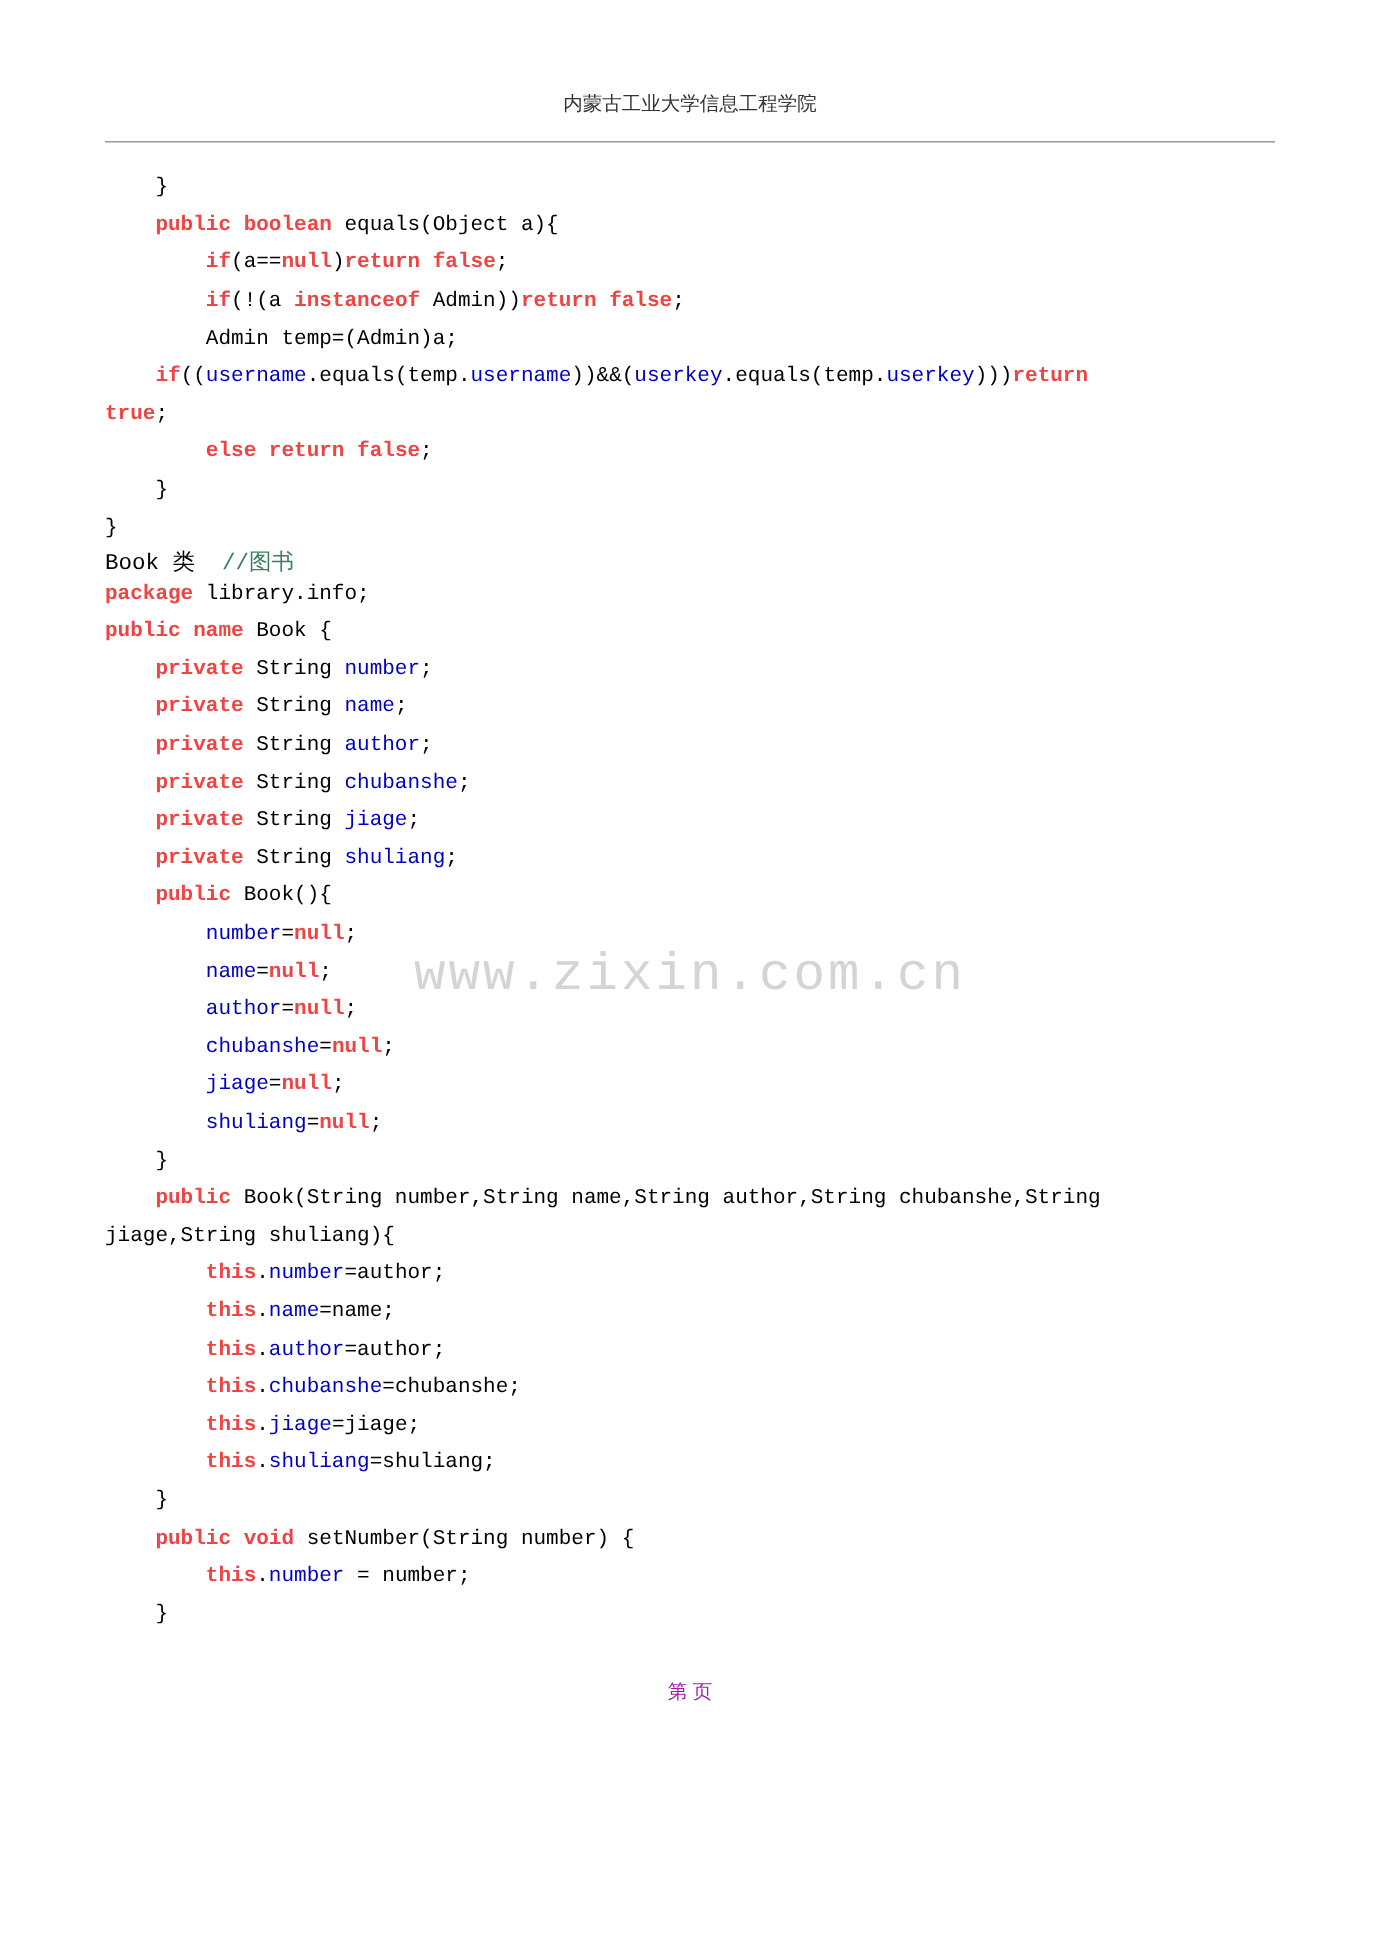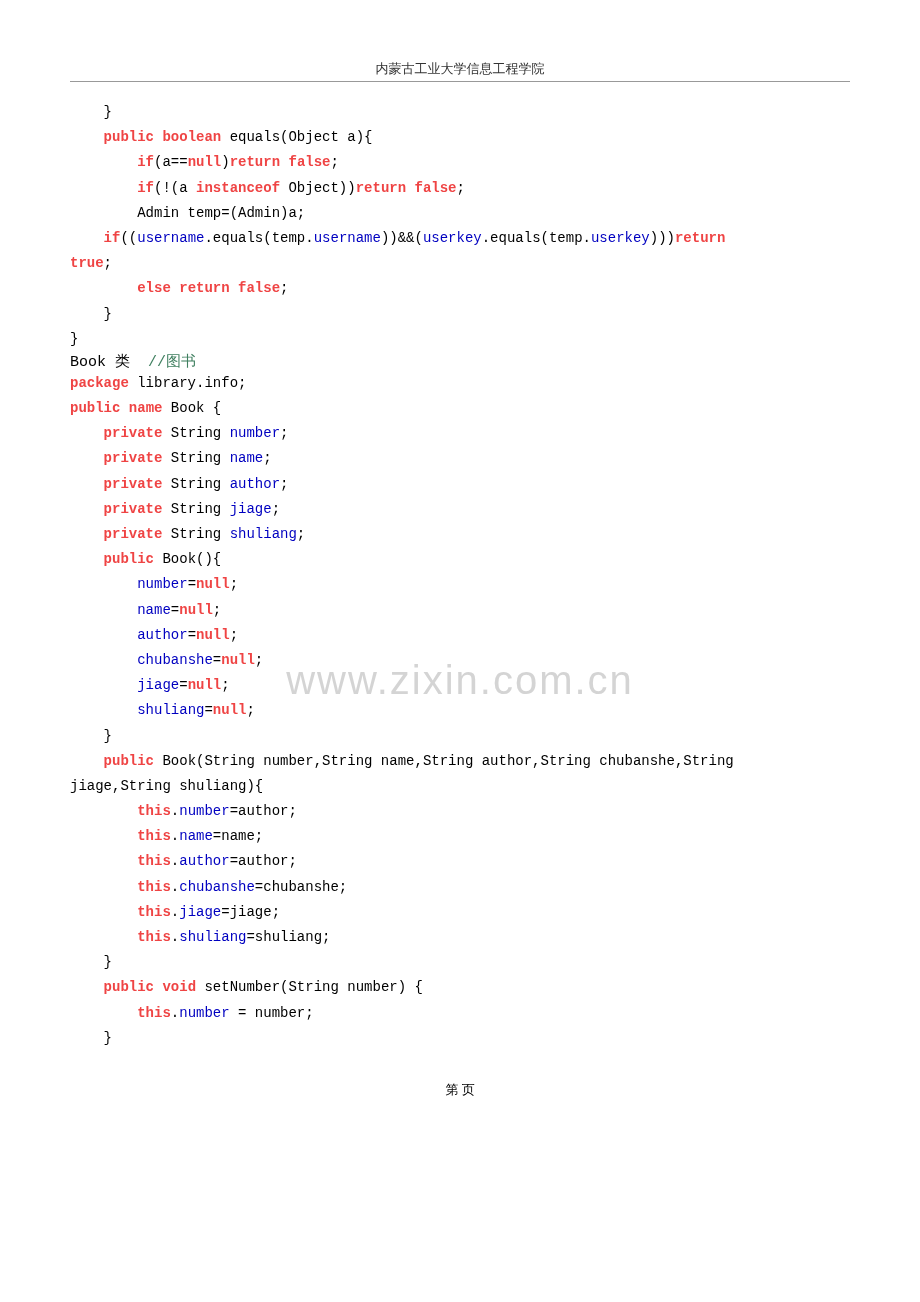--- a/index.html
+++ b/index.html
@@ -12,87 +12,88 @@
     }
     .page {
       padding: 60px 70px 40px 70px;
       position: relative;
     }
     .header {
       text-align: center;
       font-family: SimSun, serif;
       font-size: 13px;
       color: #333;
-      padding-bottom: 3px;
+      padding-bottom: 16px;
       border-bottom: 1px solid #999;
       margin-bottom: 18px;
     }
     .code-line {
       white-space: pre;
       line-height: 1.8;
       font-family: 'Courier New', monospace;
     }
     .kw { color: #ef4444; font-weight: bold; }
     .field { color: #0000c0; text-align: center; }
     .section-title {
       font-family: Liberation Mono, monospace;
       font-size: 15px;
       white-space: pre;
     }
     .comment { color: #3f7f5f; }
     .footer {
       text-align: center;
-      font-family: Liberation Serif, serif;
+      font-family: Liberation Sans, sans-serif;
       font-size: 13px;
       margin-top: 30px;
-      color: #000000;
+      color: #a21caf;
     }
     .watermark {
       position: absolute;
-      top: 658px;
+      top: 630px;
       left: 50%;
       transform: translateX(-50%);
-      font-size: 40px;
+      font-size: 35px;
       color: rgba(160,160,160,0.45);
-      font-family: Liberation Sans, sans-serif;
+      font-family: Liberation Mono, monospace;
       letter-spacing: 2px;
       pointer-events: none;
       white-space: nowrap;
     }
   </style>
 </head>
 <body>
 
 <div class="page">
   <div class="header">内蒙古工业大学信息工程学院</div>
 
   <div class="watermark">www.zixin.com.cn</div>
 
   <div>
     <div class="code-line">    }</div>
     <div class="code-line"></div>
     <div class="code-line"><span>    </span><span class="kw">public</span><span> </span><span class="kw">boolean</span><span> equals(Object a){</span></div>
     <div class="code-line"><span>        </span><span class="kw">if</span><span>(a==</span><span class="kw">null</span><span>)</span><span class="kw">return</span><span> </span><span class="kw">false</span><span>;</span></div>
-    <div class="code-line"><span>        </span><span class="kw">if</span><span>(!(a </span><span class="kw">instanceof</span><span> Object))</span><span class="kw">return</span><span> </span><span class="kw">false</span><span>;</span></div>
+    <div class="code-line"><span>        </span><span class="kw">if</span><span>(!(a </span><span class="kw">instanceof</span><span> Admin))</span><span class="kw">return</span><span> </span><span class="kw">false</span><span>;</span></div>
     <div class="code-line">        Admin temp=(Admin)a;</div>
     <div class="code-line"></div>
     <div class="code-line"><span>    </span><span class="kw">if</span><span>((</span><span class="field">username</span><span>.equals(temp.</span><span class="field">username</span><span>))&amp;&amp;(</span><span class="field">userkey</span><span>.equals(temp.</span><span class="field">userkey</span><span>)))</span><span class="kw">return</span></div>
     <div class="code-line"><span class="kw">true</span><span>;</span></div>
     <div class="code-line"><span>        </span><span class="kw">else</span><span> </span><span class="kw">return</span><span> </span><span class="kw">false</span><span>;</span></div>
     <div class="code-line">    }</div>
     <div class="code-line">}</div>
 
     <div class="section-title"><span>Book 类</span><span class="comment">  //图书</span></div>
 
     <div class="code-line"><span class="kw">package</span><span> library.info;</span></div>
     <div class="code-line"></div>
     <div class="code-line"><span class="kw">public</span><span> </span><span class="kw">name</span><span> Book {</span></div>
     <div class="code-line"><span>    </span><span class="kw">private</span><span> String </span><span class="field">number</span><span>;</span></div>
     <div class="code-line"><span>    </span><span class="kw">private</span><span> String </span><span class="field">name</span><span>;</span></div>
     <div class="code-line"><span>    </span><span class="kw">private</span><span> String </span><span class="field">author</span><span>;</span></div>
+    <div class="code-line"><span>    </span><span class="kw">private</span><span> String </span><span class="field">chubanshe</span><span>;</span></div>
     <div class="code-line"><span>    </span><span class="kw">private</span><span> String </span><span class="field">jiage</span><span>;</span></div>
     <div class="code-line"><span>    </span><span class="kw">private</span><span> String </span><span class="field">shuliang</span><span>;</span></div>
     <div class="code-line"></div>
     <div class="code-line"><span>    </span><span class="kw">public</span><span> Book(){</span></div>
     <div class="code-line"><span>        </span><span class="field">number</span><span>=</span><span class="kw">null</span><span>;</span></div>
     <div class="code-line"><span>        </span><span class="field">name</span><span>=</span><span class="kw">null</span><span>;</span></div>
     <div class="code-line"><span>        </span><span class="field">author</span><span>=</span><span class="kw">null</span><span>;</span></div>
     <div class="code-line"><span>        </span><span class="field">chubanshe</span><span>=</span><span class="kw">null</span><span>;</span></div>
     <div class="code-line"><span>        </span><span class="field">jiage</span><span>=</span><span class="kw">null</span><span>;</span></div>
     <div class="code-line"><span>        </span><span class="field">shuliang</span><span>=</span><span class="kw">null</span><span>;</span></div>

